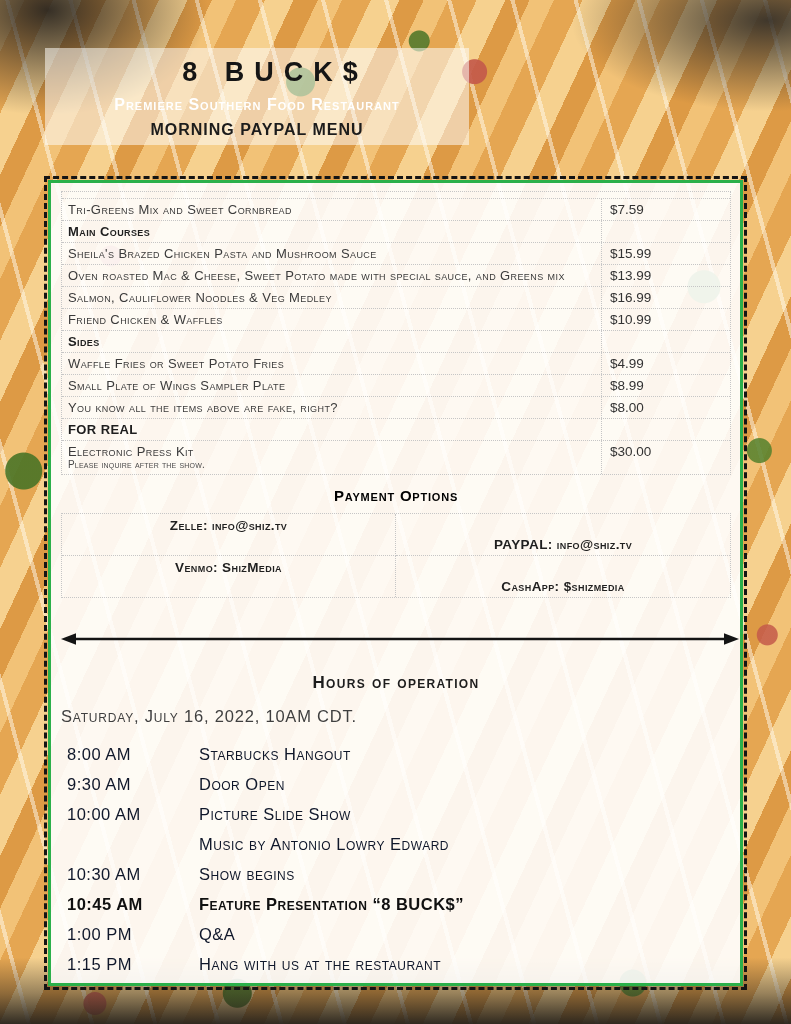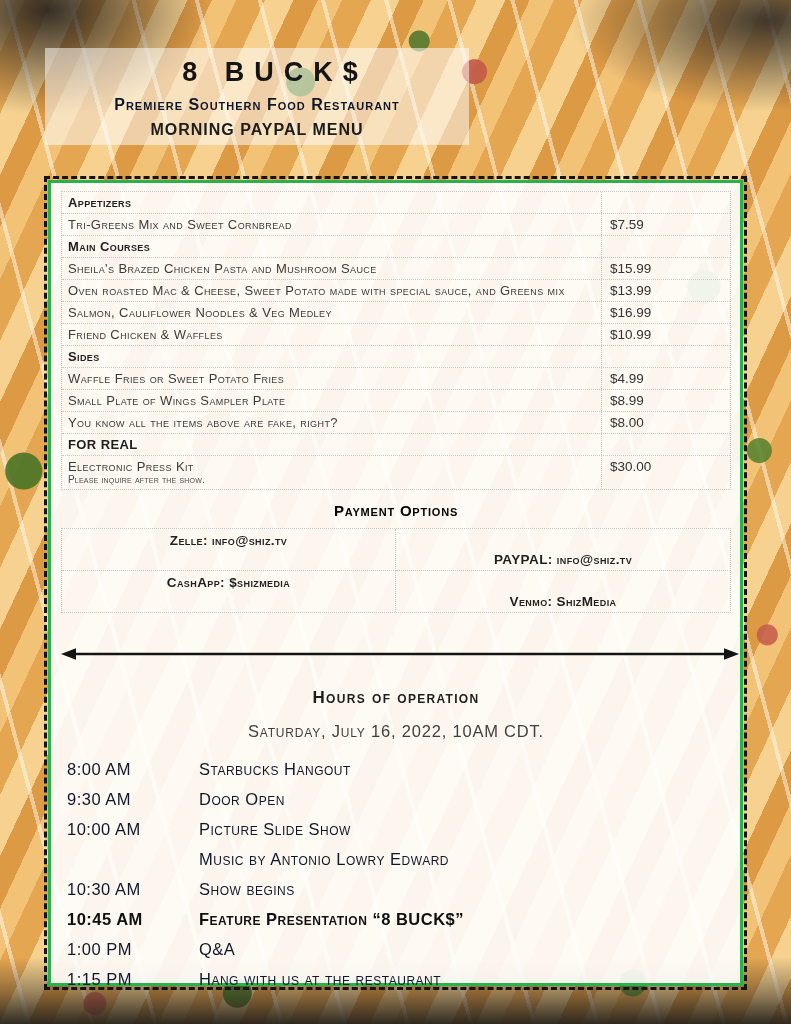--- a/index.html
+++ b/index.html
@@ -36,21 +36,21 @@
   .title-card {
     position:absolute; left:45px; top:48px; width:424px; height:97px;
     background:rgba(254,252,248,.55);
     text-align:center; padding-top:9px;
   }
   .title {
     font-size:27px; font-weight:700; letter-spacing:10px;
     color:#151515; font-variant:normal;margin-left:36px;
   }
   .subtitle {
-    margin-top:8px; font-size:16px; font-weight:700; letter-spacing:1px; color:#0f172a;
+    margin-top:8px; font-size:16px; font-weight:700; letter-spacing:1px; color:#ffffff;
   }
   .menu-label {
     margin-top:7px; font-size:16px; font-weight:700; letter-spacing:1px;
     color:#1c1c1c; font-variant:normal;
   }
   
   .outer-frame {
     position:absolute; left:44px; top:176px; width:703px; height:814px;
     border:3px dashed #141414;
   }
@@ -72,21 +72,21 @@
   .payment-heading { text-align:center; margin:12px 0 9px; font-size:15px; font-weight:600; letter-spacing:.8px; color:#000000; }
   .payment-table { display:grid; grid-template-columns:1fr 1fr; border:1px dotted #c6c6c6; }
   .pcell { padding:4px 6px 3px; text-align:center; font-weight:700; font-size:13.5px; letter-spacing:.4px; color:#1f1f1f;
            border-right:1px dotted #c6c6c6; border-bottom:1px dotted #c6c6c6; }
   .pcell:nth-child(2n) { border-right:none;margin-top:19px; }
   .pcell:nth-child(n+3) { border-bottom:none; }
   
   .arrow-wrap { margin-top:33px; text-align:center; height:16px; }
   
   .hours-heading { text-align:center; margin-top:26px; font-size:17px; font-weight:700; letter-spacing:1.3px; color:#1d1d1d; }
-  .hours-date { text-align:center; margin-top:14px; font-size:16.5px; letter-spacing:.8px; color:#3f3f3f; }
+  .hours-date { text-align:left; margin-top:14px; font-size:16.5px; letter-spacing:.8px; color:#3f3f3f; }
   .schedule { margin-top:13px; }
   .srow { display:flex; padding:7px 0 6px; font-size:16.5px; line-height:17px; letter-spacing:.5px; color:#0f172a; }
   .srow .time { width:138px; padding-left:6px; font-variant:normal; }
   .srow .event { flex:1; }
   .srow.bold { font-weight:700; color:#101010; }
 </style>
 </head>
 <body>
 
 <div class="page">
@@ -97,21 +97,20 @@
     <div class="subtitle">Premiere Southern Food Restaurant</div>
     <div class="menu-label">MORNING PAYPAL MENU</div>
   </div>
 
   <div class="outer-frame">
     <div class="green-frame">
       <div class="content">
 
         <div class="menu-table">
             <div class="mrow section">
-              <div class="cell name">Appetizers</div>
               <div class="cell price"></div>
             </div>
             <div class="mrow item">
               <div class="cell name">
                 <div class="item-title">Tri-Greens Mix and Sweet Cornbread</div>
               </div>
               <div class="cell price">$7.59</div>
             </div>
             <div class="mrow section">
               <div class="cell name">Main Courses</div>
@@ -173,22 +172,22 @@
                 <div class="note">Please inquire after the show.</div>
               </div>
               <div class="cell price">$30.00</div>
             </div>
           </div>
 
         <div class="payment-heading">Payment Options</div>
         <div class="payment-table">
             <div class="pcell">Zelle: info@shiz.tv</div>
             <div class="pcell">PAYPAL: info@shiz.tv</div>
+            <div class="pcell">Venmo: ShizMedia</div>
             <div class="pcell">CashApp: $shizmedia</div>
-            <div class="pcell">Venmo: ShizMedia</div>
           </div>
 
         <div class="arrow-wrap">
           <svg width="678" height="16" viewBox="0 0 678 16">
             <line x1="12" y1="8" x2="666" y2="8" stroke="#141414" stroke-width="2.6"></line>
             <polygon points="0,8 15,2.2 15,13.8" fill="#141414"></polygon>
             <polygon points="678,8 663,2.2 663,13.8" fill="#141414"></polygon>
           </svg>
         </div>
 

